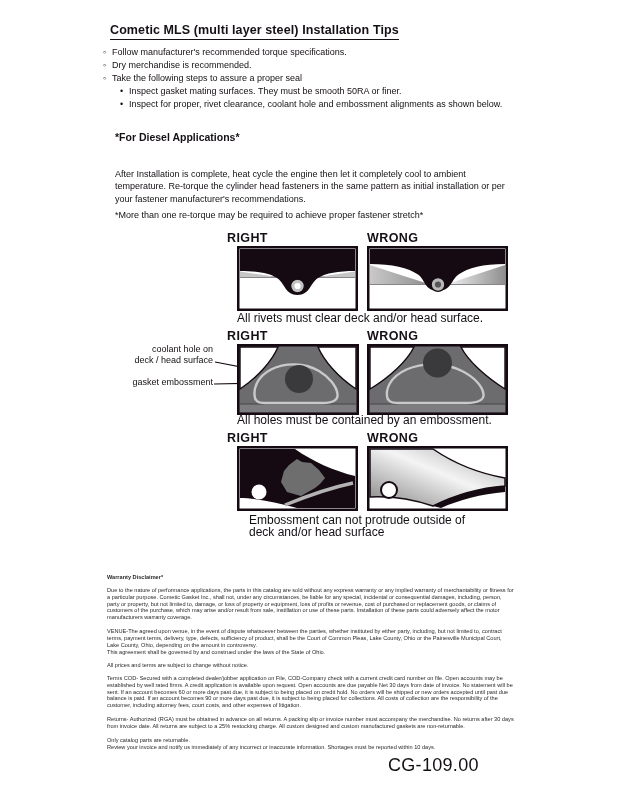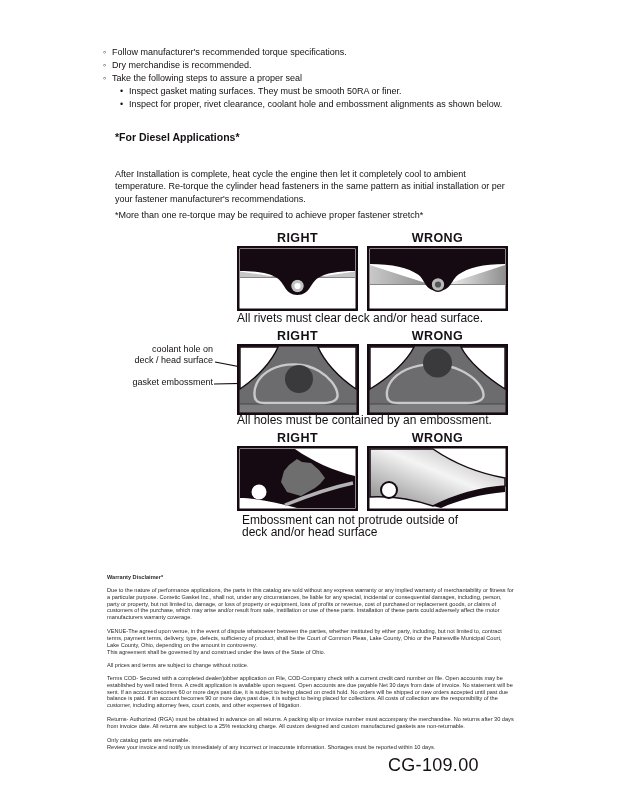--- a/index.html
+++ b/index.html
@@ -5,34 +5,35 @@
   html,body{margin:0;padding:0;}
   body{background:#e8e8e8;font-family:"Liberation Sans",sans-serif;color:#151015;}
   .page{position:relative;width:618px;height:800px;background:#ffffff;margin:0 auto;overflow:hidden;}
   .title{position:absolute;left:110px;top:23px;font-size:12.5px;font-weight:bold;border-bottom:1.5px solid #151015;padding-bottom:2px;letter-spacing:.1px;}
   .bullets{position:absolute;left:103px;top:46px;font-size:9px;line-height:13px;width:420px;}
   .bullets .tip{display:flex;}
   .bullets .marker{width:9px;flex:0 0 9px;}
   .bullets .sub{padding-left:17px;}
   .sec-head{position:absolute;font-weight:bold;font-size:10.5px;}
   .para{position:absolute;left:115px;width:402px;font-size:9px;line-height:12.4px;}
-  .rw-label{position:absolute;font-size:12.5px;font-weight:bold;letter-spacing:.4px;width:141px;text-align:center;}
+  .rw-label{position:absolute;font-size:12.5px;font-weight:bold;letter-spacing:.4px;width:141px;}
   .diag{position:absolute;}
   .caption{position:absolute;font-size:12px;line-height:12px;}
   .annot{position:absolute;font-size:9px;line-height:10.5px;text-align:right;width:100px;}
   .fine{position:absolute;left:107px;width:407px;font-size:5.6px;line-height:6.8px;color:#2a2a2a;}
   .fine-head{font-weight:bold;}
   .doc-code{position:absolute;left:388px;top:755px;font-size:18px;letter-spacing:.3px;}
   svg{display:block;}
 </style>
 </head>
 <body>
 
 <div class="page">
 
+  <div class="title">Cometic MLS (multi layer steel) Installation Tips</div>
 
   <div class="bullets">
     <div class="tip">
       <span class="marker">◦</span>
       <span>Follow manufacturer's recommended torque specifications.</span>
     </div>
     <div class="tip">
       <span class="marker">◦</span>
       <span>Dry merchandise is recommended.</span>
     </div>
@@ -161,21 +162,21 @@
         </linearGradient>
       </defs>
       <rect x="0" y="0" width="141" height="65" fill="#ffffff"></rect>
       <path d="M3 3 L66 3 C85 16 110 27 138 32 L138 40 C112 42 86 50 66 60 C45 53 22 50 3 51 Z" fill="url(#gb1)" stroke="#150a12" stroke-width="1.5"></path>
       <path d="M66 60 C86 50 112 42 138 40 L138 46 C114 48 92 54 74 62 Z" fill="#150a12"></path>
       <circle cx="22" cy="44" r="8" fill="#ffffff" stroke="#150a12" stroke-width="2"></circle>
       <rect x="1.25" y="1.25" width="138.5" height="62.5" fill="none" stroke="#150a12" stroke-width="2.5"></rect>
     </svg>
   </div>
 
-  <div class="caption" style="left:242px;top:514px;width:240px;">Embossment can not protrude outside of deck and/or head surface</div>
+  <div class="caption" style="left:249px;top:514px;width:240px;">Embossment can not protrude outside of deck and/or head surface</div>
 
   <div class="fine fine-head" style="top:574px;">Warranty Disclaimer*</div>
   <div class="fine" style="top:587px;">Due to the nature of performance applications, the parts in this catalog are sold without any express warranty or any implied warranty of merchantability or fitness for a particular purpose.  Cometic Gasket Inc., shall not, under any circumstances, be liable for any special, incidental or consequential damages, including, person, party or property, but not limited to, damage, or loss of property or equipment, loss of profits or revenue, cost of purchased or replacement goods, or claims of customers of the purchase, which may arise and/or result from sale, instillation or use of these parts.  Installation of these parts could adversely affect the motor manufacturers warranty coverage.</div>
   <div class="fine" style="top:628px;">VENUE-The agreed upon venue, in the event of dispute whatsoever between the parties, whether instituted by either party, including, but not limited to, contract terms, payment terms, delivery, type, defects, sufficiency of product, shall be the Court of Common Pleas, Lake County, Ohio or the Painesville Municipal Court, Lake County, Ohio, depending on the amount in controversy.</div>
   <div class="fine" style="top:649px;">This agreement shall be governed by and construed under the laws of the State of Ohio.</div>
   <div class="fine" style="top:662px;">All prices and terms are subject to change without notice.</div>
   <div class="fine" style="top:675px;">Terms COD- Secured with a completed dealer/jobber application on File, COD-Company check with a current credit card number on file.  Open accounts may be established by well rated firms.  A credit application is available upon request.  Open accounts are due payable Net 30 days from date of invoice.  No statement will be sent.  If an account becomes 60 or more days past due, it is subject to being placed on credit hold.  No orders will be shipped or new orders accepted until past due balance is paid.  If an account becomes 90 or more days past due, it is subject to being placed for collections.  All costs of collection are the responsibility of the customer, including attorney fees, court costs, and other expenses of litigation.</div>
   <div class="fine" style="top:716px;">Returns- Authorized (RGA) must be obtained in advance on all returns.  A packing slip or invoice number must accompany the merchandise.  No returns after 30 days from invoice date.  All returns are subject to a 25% restocking charge.  All custom designed and custom manufactured gaskets are non-returnable.</div>
   <div class="fine" style="top:737px;">Only catalog parts are returnable.</div>
   <div class="fine" style="top:744px;">Review your invoice and notify us immediately of any incorrect or inaccurate information.  Shortages must be reported within 10 days.</div>

